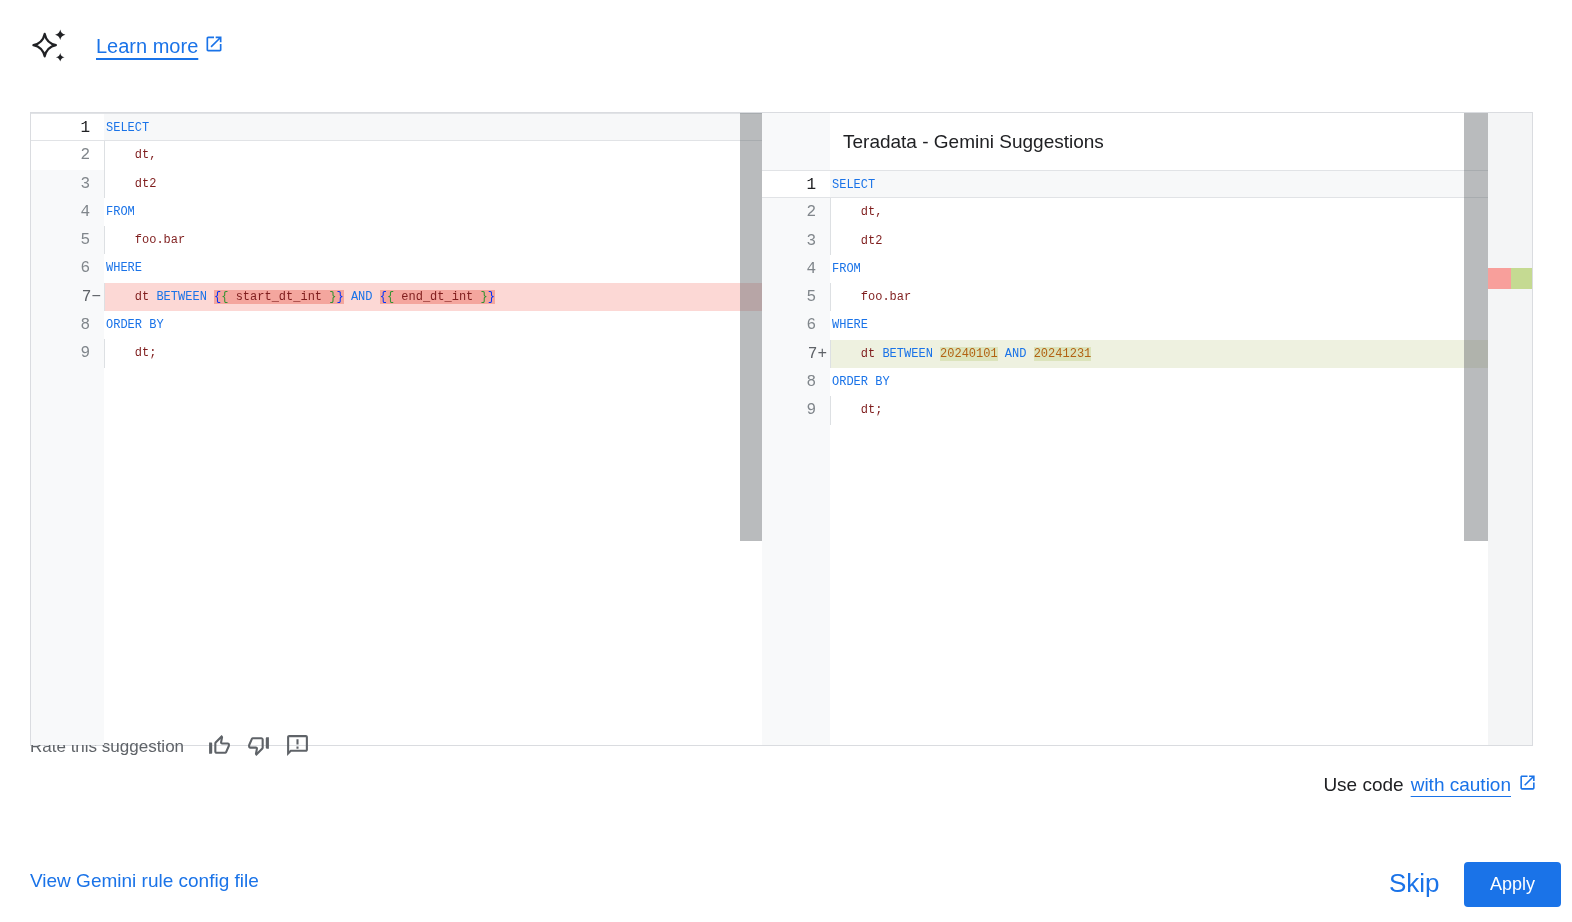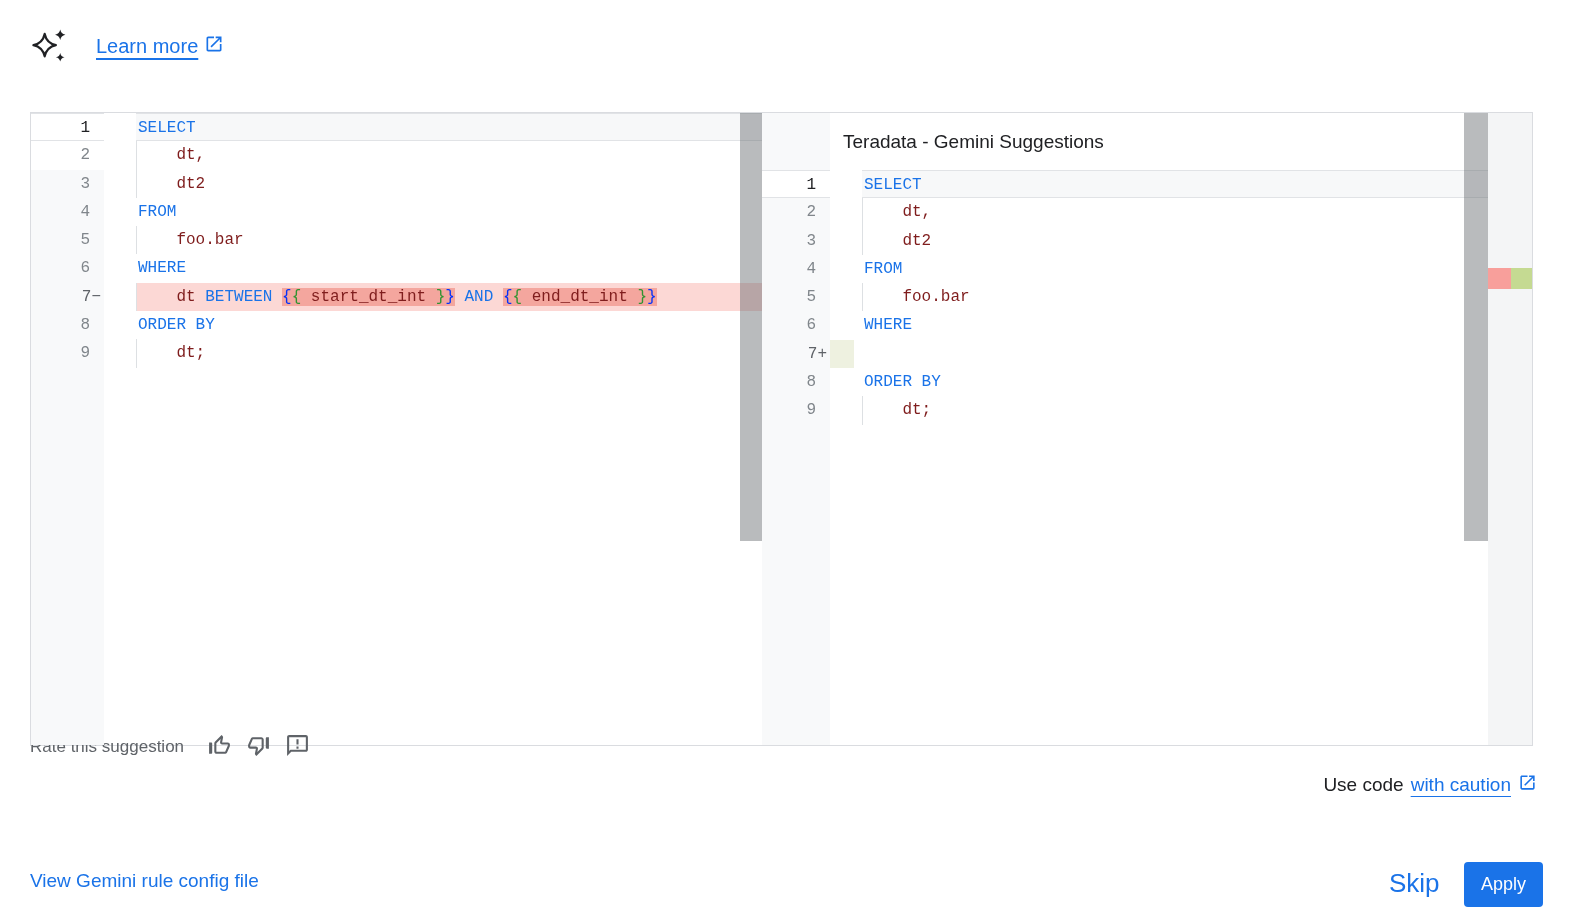--- a/index.html
+++ b/index.html
@@ -30,22 +30,22 @@
           font-size:19px;color:#202124;}
   .panel.left  .ptitle{padding-left:79px;}
   .panel.right .ptitle{padding-left:81px;}
   .rows{position:relative;z-index:2;}
   .row{display:flex;height:28.3px;box-sizing:border-box;}
   .row>div{height:100%;box-sizing:border-box;}
   .gut{font-family:"Liberation Mono","DejaVu Sans Mono",monospace;font-size:16px;line-height:28.3px;
        text-align:right;color:#80868b;padding-right:14px;flex:none;}
   .panel.left  .gut{width:73px;}
   .panel.right .gut{width:68px;}
-  .code{font-family:"Liberation Mono","DejaVu Sans Mono",monospace;font-size:16px;line-height:28.3px;
-        white-space:pre;padding-left:2px;flex:none;overflow:hidden;margin-left:32px;}
+  .code{font-family:"Liberation Mono","DejaVu Sans Mono",monospace;font-size:12px;line-height:28.3px;
+        white-space:pre;padding-left:2px;flex:none;overflow:hidden;}
   .panel.left  .code{width:636px;}
   .panel.right .code{width:634px;}
   .spacer{flex:none;}
   .panel.left  .spacer{width:22px;}
   .panel.right .spacer{width:24px;}
   .code.ind{box-shadow:inset 1px 0 0 #dde0e3;}
 
   
   .tk-kw{color:#1a73e8;}
   .tk-pl{color:#7f1d1d;}
@@ -82,21 +82,21 @@
             color:#5f6368;cursor:pointer;display:inline-flex;align-items:center;justify-content:center;}
   .caution{position:absolute;top:773px;right:35px;display:flex;align-items:center;gap:7px;font-size:19px;}
   .caution .pre{color:#202124;}
   .caution .lnk{color:#1a73e8;text-decoration:underline;text-underline-offset:5px;cursor:pointer;}
 
   
   .viewcfg{position:absolute;left:30px;top:870px;font-size:19px;font-weight:500;color:#1a73e8;
            text-decoration:none;cursor:pointer;}
   .skip{position:absolute;left:1383px;top:862px;height:42px;padding:0 6px;border:none;background:none;
         font-family:"Liberation Sans",sans-serif;font-size:26px;font-weight:500;color:#1a73e8;cursor:pointer;}
-  .apply{position:absolute;left:1464px;top:862px;width:79px;height:45px;background:#1a73e8;color:#fff;
+  .apply{position:absolute;left:1464px;top:862px;width:97px;height:45px;background:#1a73e8;color:#fff;
          border:none;border-radius:4px;font-family:"Liberation Sans",sans-serif;font-size:18px;
          font-weight:500;cursor:pointer;}
 </style>
 </head>
 <body>
 
 <div class="hdr">
   <span class="spark">
     <svg width="38" height="40" viewBox="0 0 44 46" aria-hidden="true">
       <path d="M17 9 C18.6 16.4 22.6 20.4 30 22 C22.6 23.6 18.6 27.6 17 35 C15.4 27.6 11.4 23.6 4 22 C11.4 20.4 15.4 16.4 17 9 Z" fill="none" stroke="#202124" stroke-width="2.6" stroke-linejoin="round"></path>
@@ -195,20 +195,21 @@
           <div class="code ind"><span class="tk-pl">    foo.bar</span></div>
           <div class="spacer"></div>
         </div>
         <div class="row">
           <div class="gut">6</div>
           <div class="code"><span class="tk-kw">WHERE</span></div>
           <div class="spacer"></div>
         </div>
         <div class="row added">
           <div class="gut">7+</div>
+          <div class="code ind"><span class="tk-pl">    dt </span><span class="tk-kw">BETWEEN</span><span class="tk-pl"> </span><span class="tk-num hl">20240101</span><span class="tk-pl"> </span><span class="tk-kw">AND</span><span class="tk-pl"> </span><span class="tk-num hl">20241231</span></div>
           <div class="spacer"></div>
         </div>
         <div class="row">
           <div class="gut">8</div>
           <div class="code"><span class="tk-kw">ORDER BY</span></div>
           <div class="spacer"></div>
         </div>
         <div class="row">
           <div class="gut">9</div>
           <div class="code ind"><span class="tk-pl">    dt;</span></div>

